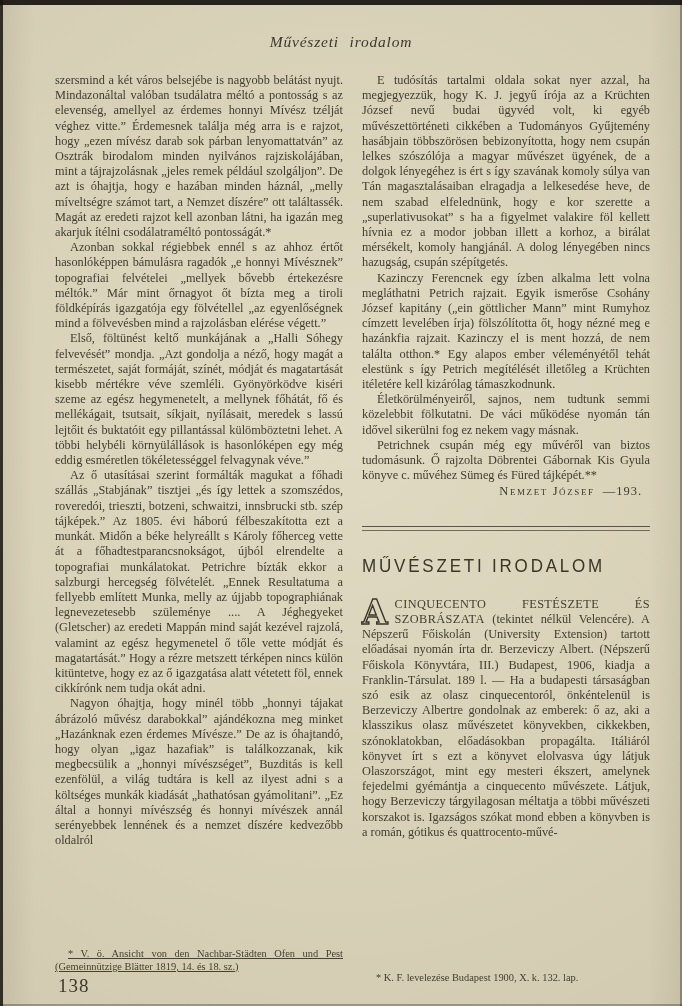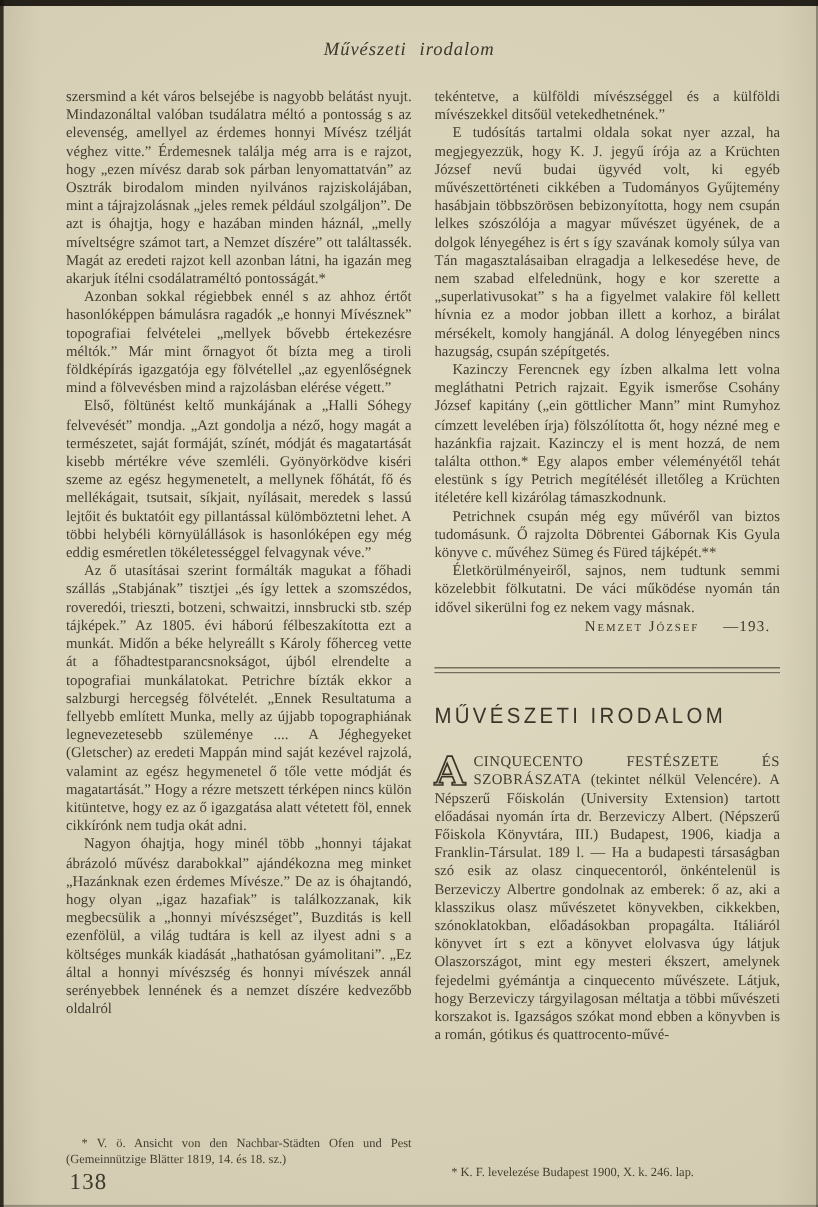--- a/index.html
+++ b/index.html
@@ -64,21 +64,21 @@
   .signature {
     margin-top: 1px;
     text-align: right;
     padding-right: 8px;
     font-size: 12.5px;
     line-height: 15.2px;
     color: #3c382b;
     white-space: nowrap;
   }
   .sig-name { font-variant: small-caps; letter-spacing: 1.6px; }
-  .sig-ref  { margin-left: 20px; letter-spacing: 1px; }
+  .sig-ref  { margin-left: 8px; letter-spacing: 1px; }
 
   .divider {
     margin-top: 26px;
     height: 3px;
     border-top: 1px solid rgba(58,52,38,0.8);
     border-bottom: 1px solid rgba(58,52,38,0.65);
   }
 
   .section-heading {
     margin-top: 25px;
@@ -114,21 +114,21 @@
   .article-title { letter-spacing: 0.4px; }
 
   .footnote, .footnotes p {
     margin: 0;
     font-size: 10.4px;
     line-height: 13.2px;
     text-align: justify;
     text-indent: 13px;
     color: #45402f;
   }
-  .left-footnote  { position: absolute; left: 55px;  width: 288px; bottom: 33px; }
+  .left-footnote  { position: absolute; left: 55px;  width: 288px; bottom: 33px; text-decoration: underline; }
   .right-footnotes{ position: absolute; left: 363px; width: 288px; bottom: 22px; }
 
   .page-number {
     position: absolute;
     left: 58px;
     bottom: 9px;
     font-size: 19px;
     letter-spacing: 1px;
     color: #3c382b;
   }
@@ -152,25 +152,24 @@
         <p class="noindent">szersmind a két város belsejébe is nagyobb belátást nyujt. Mindazonáltal valóban tsudálatra méltó a pontosság s az elevenség, amellyel az érdemes honnyi Mívész tzélját véghez vitte.” Érdemesnek találja még arra is e rajzot, hogy „ezen mívész darab sok párban lenyomattatván” az Osztrák birodalom minden nyilvános rajziskolájában, mint a tájrajzolásnak „jeles remek például szolgáljon”. De azt is óhajtja, hogy e hazában minden háznál, „melly míveltségre számot tart, a Nemzet díszére” ott találtassék. Magát az eredeti rajzot kell azonban látni, ha igazán meg akarjuk ítélni csodálatraméltó pontosságát.*</p>
         <p>Azonban sokkal régiebbek ennél s az ahhoz értőt hasonlóképpen bámulásra ragadók „e honnyi Mívésznek” topografiai felvételei „mellyek bővebb értekezésre méltók.” Már mint őrnagyot őt bízta meg a tiroli földképírás igazgatója egy fölvétellel „az egyenlőségnek mind a fölvevésben mind a rajzolásban elérése végett.”</p>
         <p>Első, föltünést keltő munkájának a „Halli Sóhegy felvevését” mondja. „Azt gondolja a néző, hogy magát a természetet, saját formáját, színét, módját és magatartását kisebb mértékre véve szemléli. Gyönyörködve kiséri szeme az egész hegymenetelt, a mellynek főhátát, fő és mellékágait, tsutsait, síkjait, nyílásait, meredek s lassú lejtőit és buktatóit egy pillantással külömböztetni lehet. A többi helybéli környülállások is hasonlóképen egy még eddig esméretlen tökéletességgel felvagynak véve.”</p>
         <p>Az ő utasításai szerint formálták magukat a főhadi szállás „Stabjának” tisztjei „és így lettek a szomszédos, roveredói, trieszti, botzeni, schwaitzi, innsbrucki stb. szép tájképek.” Az 1805. évi háború félbeszakította ezt a munkát. Midőn a béke helyreállt s Károly főherceg vette át a főhadtestparancsnokságot, újból elrendelte a topografiai munkálatokat. Petrichre bízták ekkor a salzburgi hercegség fölvételét. „Ennek Resultatuma a fellyebb említett Munka, melly az újjabb topographiának legnevezetesebb szüleménye .... A Jéghegyeket (Gletscher) az eredeti Mappán mind saját kezével rajzolá, valamint az egész hegymenetel ő tőle vette módját és magatartását.” Hogy a rézre metszett térképen nincs külön kitüntetve, hogy ez az ő igazgatása alatt vétetett föl, ennek cikkírónk nem tudja okát adni.</p>
         <p>Nagyon óhajtja, hogy minél több „honnyi tájakat ábrázoló művész darabokkal” ajándékozna meg minket „Hazánknak ezen érdemes Mívésze.” De az is óhajtandó, hogy olyan „igaz hazafiak” is találkozzanak, kik megbecsülik a „honnyi mívészséget”, Buzditás is kell ezenfölül, a világ tudtára is kell az ilyest adni s a költséges munkák kiadását „hathatósan gyámolitani”. „Ez által a honnyi mívészség és honnyi mívészek annál serényebbek lennének és a nemzet díszére kedvezőbb oldalról</p>
       </div>
     </div>
 
     <div class="col col-right">
       <div class="body-text">
-        <p class="noindent">tekéntetve, a külföldi mívészséggel és a külföldi mívészekkel ditsőül vetekedhetnének.”</p>
         <p>E tudósítás tartalmi oldala sokat nyer azzal, ha megjegyezzük, hogy K. J. jegyű írója az a Krüchten József nevű budai ügyvéd volt, ki egyéb művészettörténeti cikkében a Tudományos Gyűjtemény hasábjain többszörösen bebizonyította, hogy nem csupán lelkes szószólója a magyar művészet ügyének, de a dolgok lényegéhez is ért s így szavának komoly súlya van Tán magasztalásaiban elragadja a lelkesedése heve, de nem szabad elfelednünk, hogy e kor szerette a „superlativusokat” s ha a figyelmet valakire föl kellett hívnia ez a modor jobban illett a korhoz, a birálat mérsékelt, komoly hangjánál. A dolog lényegében nincs hazugság, csupán szépítgetés.</p>
         <p>Kazinczy Ferencnek egy ízben alkalma lett volna megláthatni Petrich rajzait. Egyik ismerőse Csohány József kapitány („ein göttlicher Mann” mint Rumyhoz címzett levelében írja) fölszólította őt, hogy nézné meg e hazánkfia rajzait. Kazinczy el is ment hozzá, de nem találta otthon.* Egy alapos ember véleményétől tehát elestünk s így Petrich megítélését illetőleg a Krüchten itéletére kell kizárólag támaszkodnunk.</p>
+        <p>Életkörülményeiről, sajnos, nem tudtunk semmi közelebbit fölkutatni. De váci működése nyomán tán idővel sikerülni fog ez nekem vagy másnak.</p>
         <p>Petrichnek csupán még egy művéről van biztos tudomásunk. Ő rajzolta Döbrentei Gábornak Kis Gyula könyve c. művéhez Sümeg és Füred tájképét.**</p>
-        <p>Életkörülményeiről, sajnos, nem tudtunk semmi közelebbit fölkutatni. De váci működése nyomán tán idővel sikerülni fog ez nekem vagy másnak.</p>
       </div>
 
       <div class="signature">
         <span class="sig-name">Nemzet József</span><span class="sig-ref">—193.</span>
       </div>
 
       <div class="divider"></div>
 
       <div class="section-heading">MŰVÉSZETI IRODALOM</div>
 
@@ -179,18 +178,18 @@
         <span class="article-title">CINQUECENTO FESTÉSZETE ÉS SZOBRÁSZATA</span>
         <span>(tekintet nélkül Velencére). A Népszerű Főiskolán (University Extension) tartott előadásai nyomán írta dr. Berzeviczy Albert. (Népszerű Főiskola Könyvtára, III.) Budapest, 1906, kiadja a Franklin-Társulat. 189 l. — Ha a budapesti társaságban szó esik az olasz cinquecentoról, önkéntelenül is Berzeviczy Albertre gondolnak az emberek: ő az, aki a klasszikus olasz művészetet könyvekben, cikkekben, szónoklatokban, előadásokban propagálta. Itáliáról könyvet írt s ezt a könyvet elolvasva úgy látjuk Olaszországot, mint egy mesteri ékszert, amelynek fejedelmi gyémántja a cinquecento művészete. Látjuk, hogy Berzeviczy tárgyilagosan méltatja a többi művészeti korszakot is. Igazságos szókat mond ebben a könyvben is a román, gótikus és quattrocento-művé-</span>
       </div>
     </div>
 
   </div>
 
   <div class="left-footnote footnote">* V. ö. Ansicht von den Nachbar-Städten Ofen und Pest (Gemeinnützige Blätter 1819, 14. és 18. sz.)</div>
 
   <div class="right-footnotes footnotes">
-    <p>* K. F. levelezése Budapest 1900, X. k. 246. lap.</p>
+    <p>* K. F. levelezése Budapest 1900, X. k. 132. lap.</p>
   </div>
 
   <div class="page-number">138</div>
 
 </div>
 
 </body></html>

